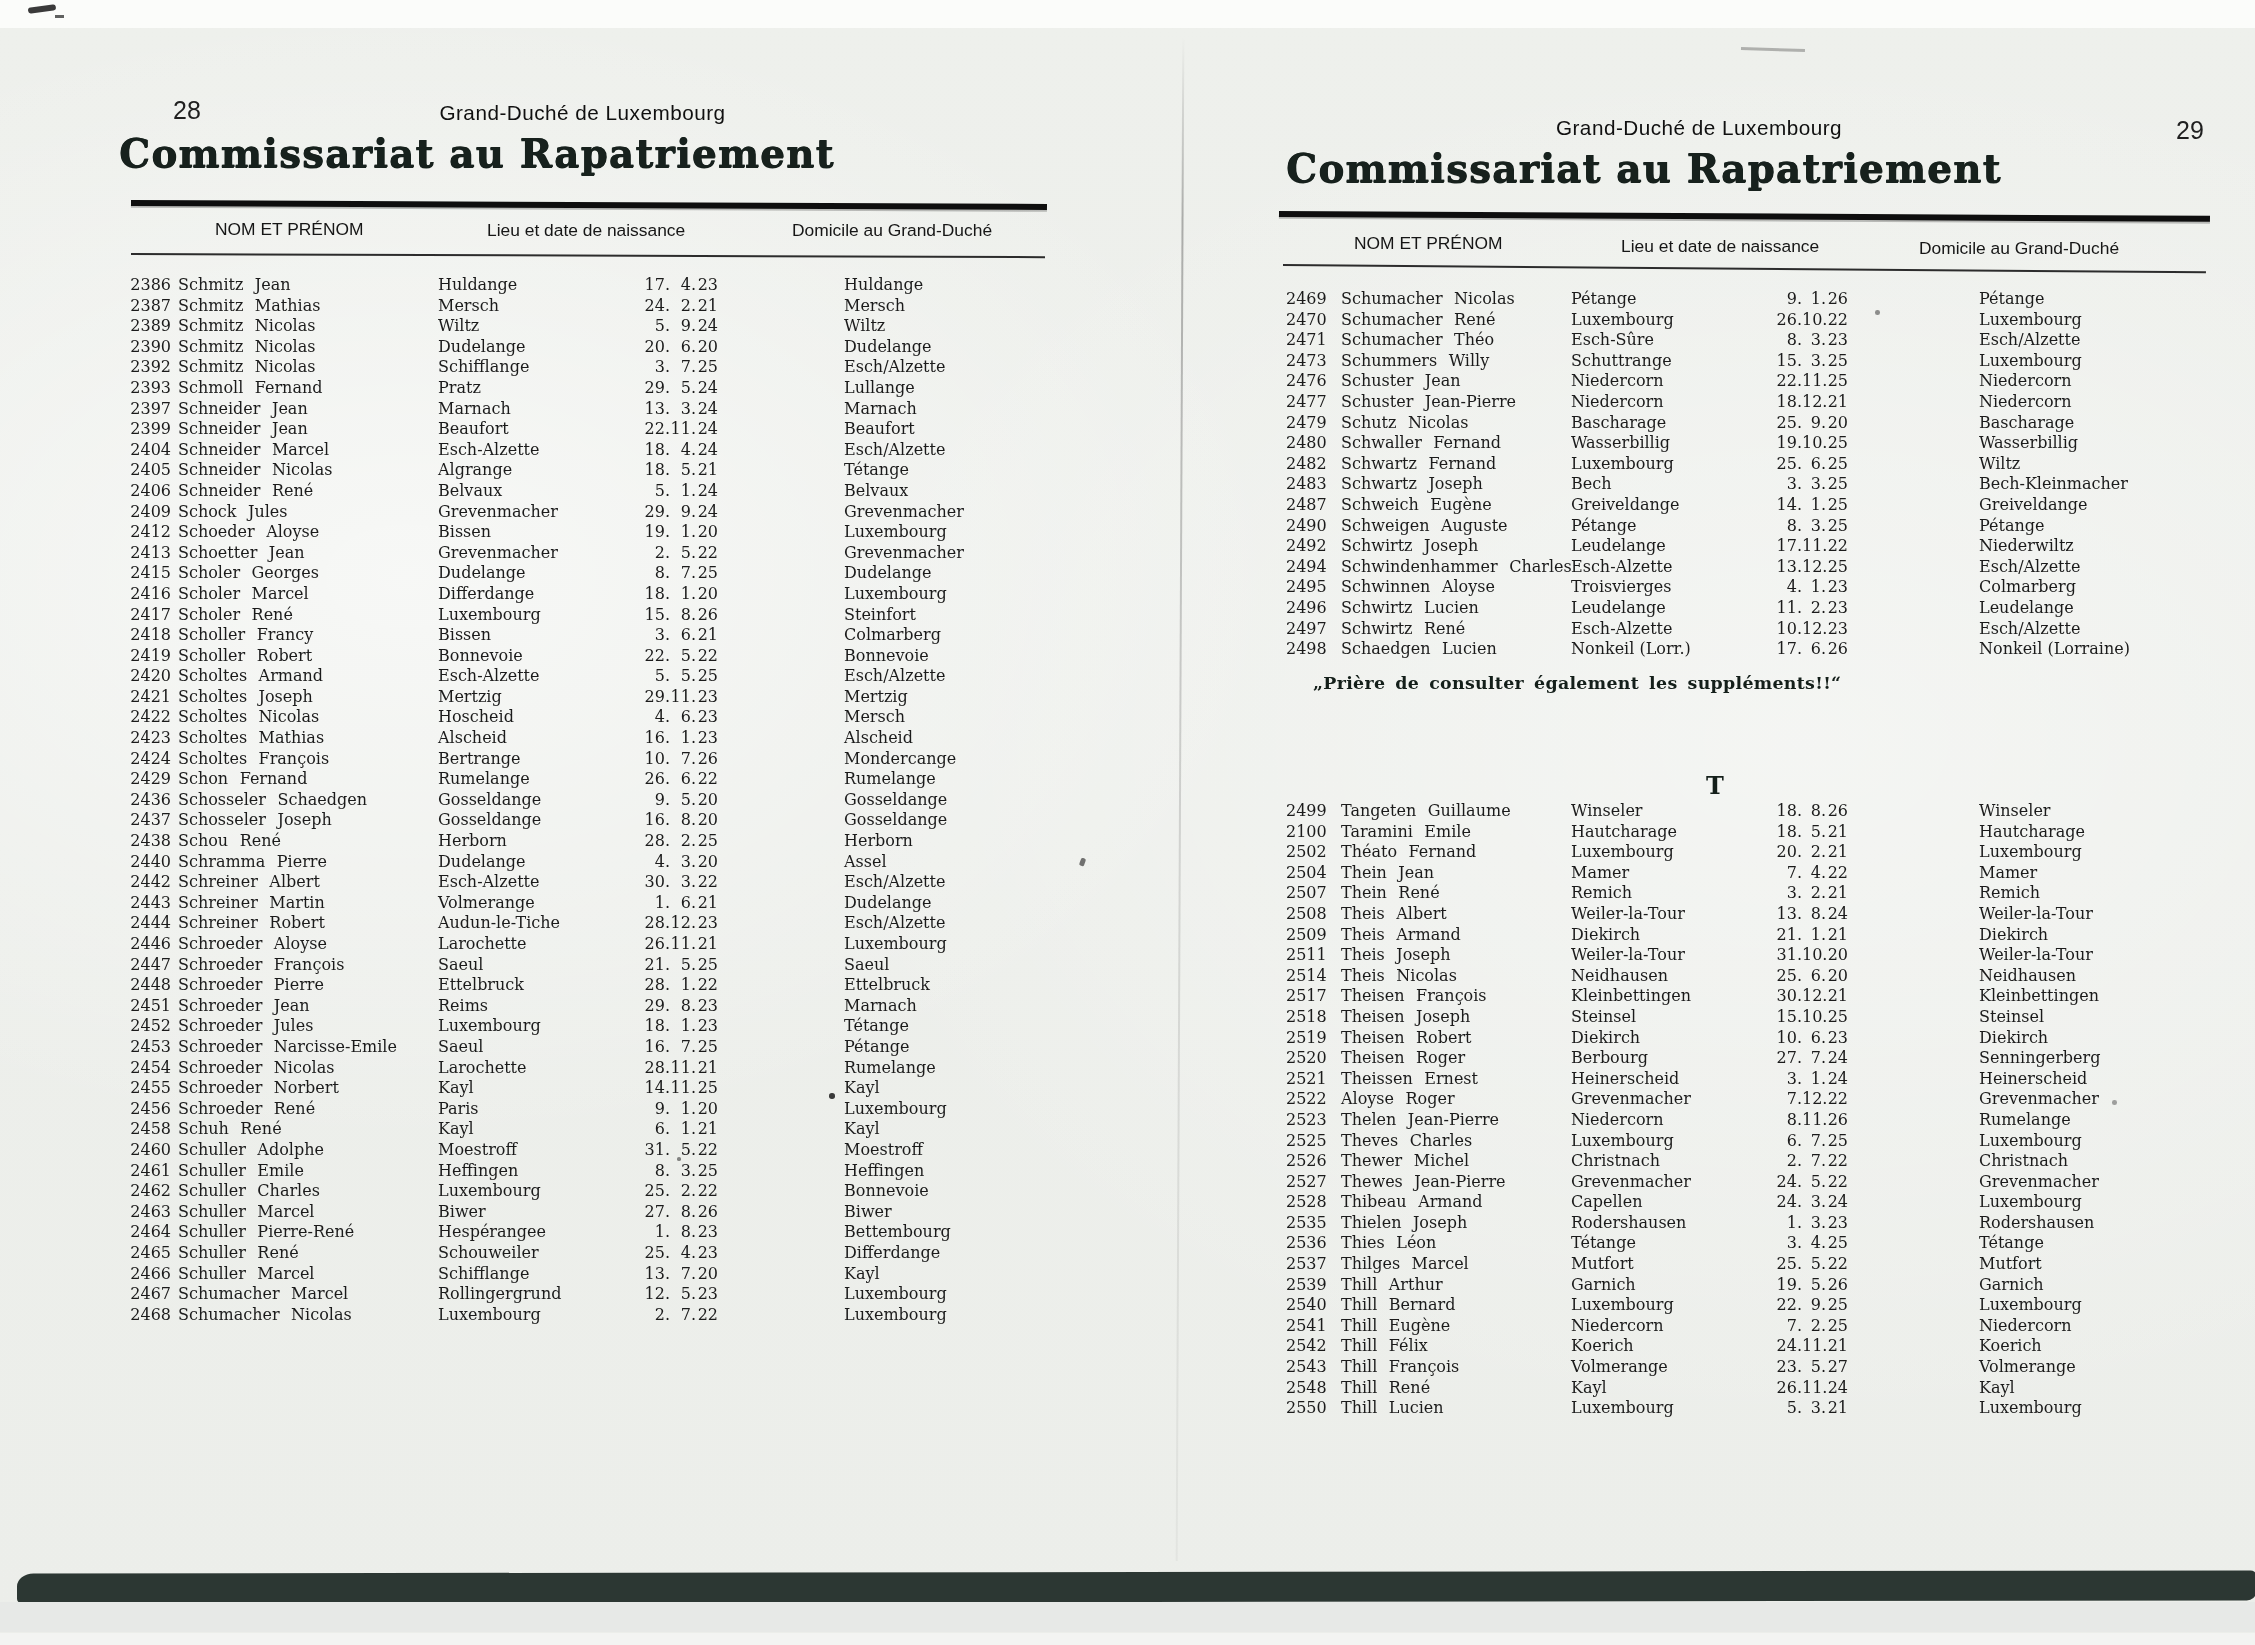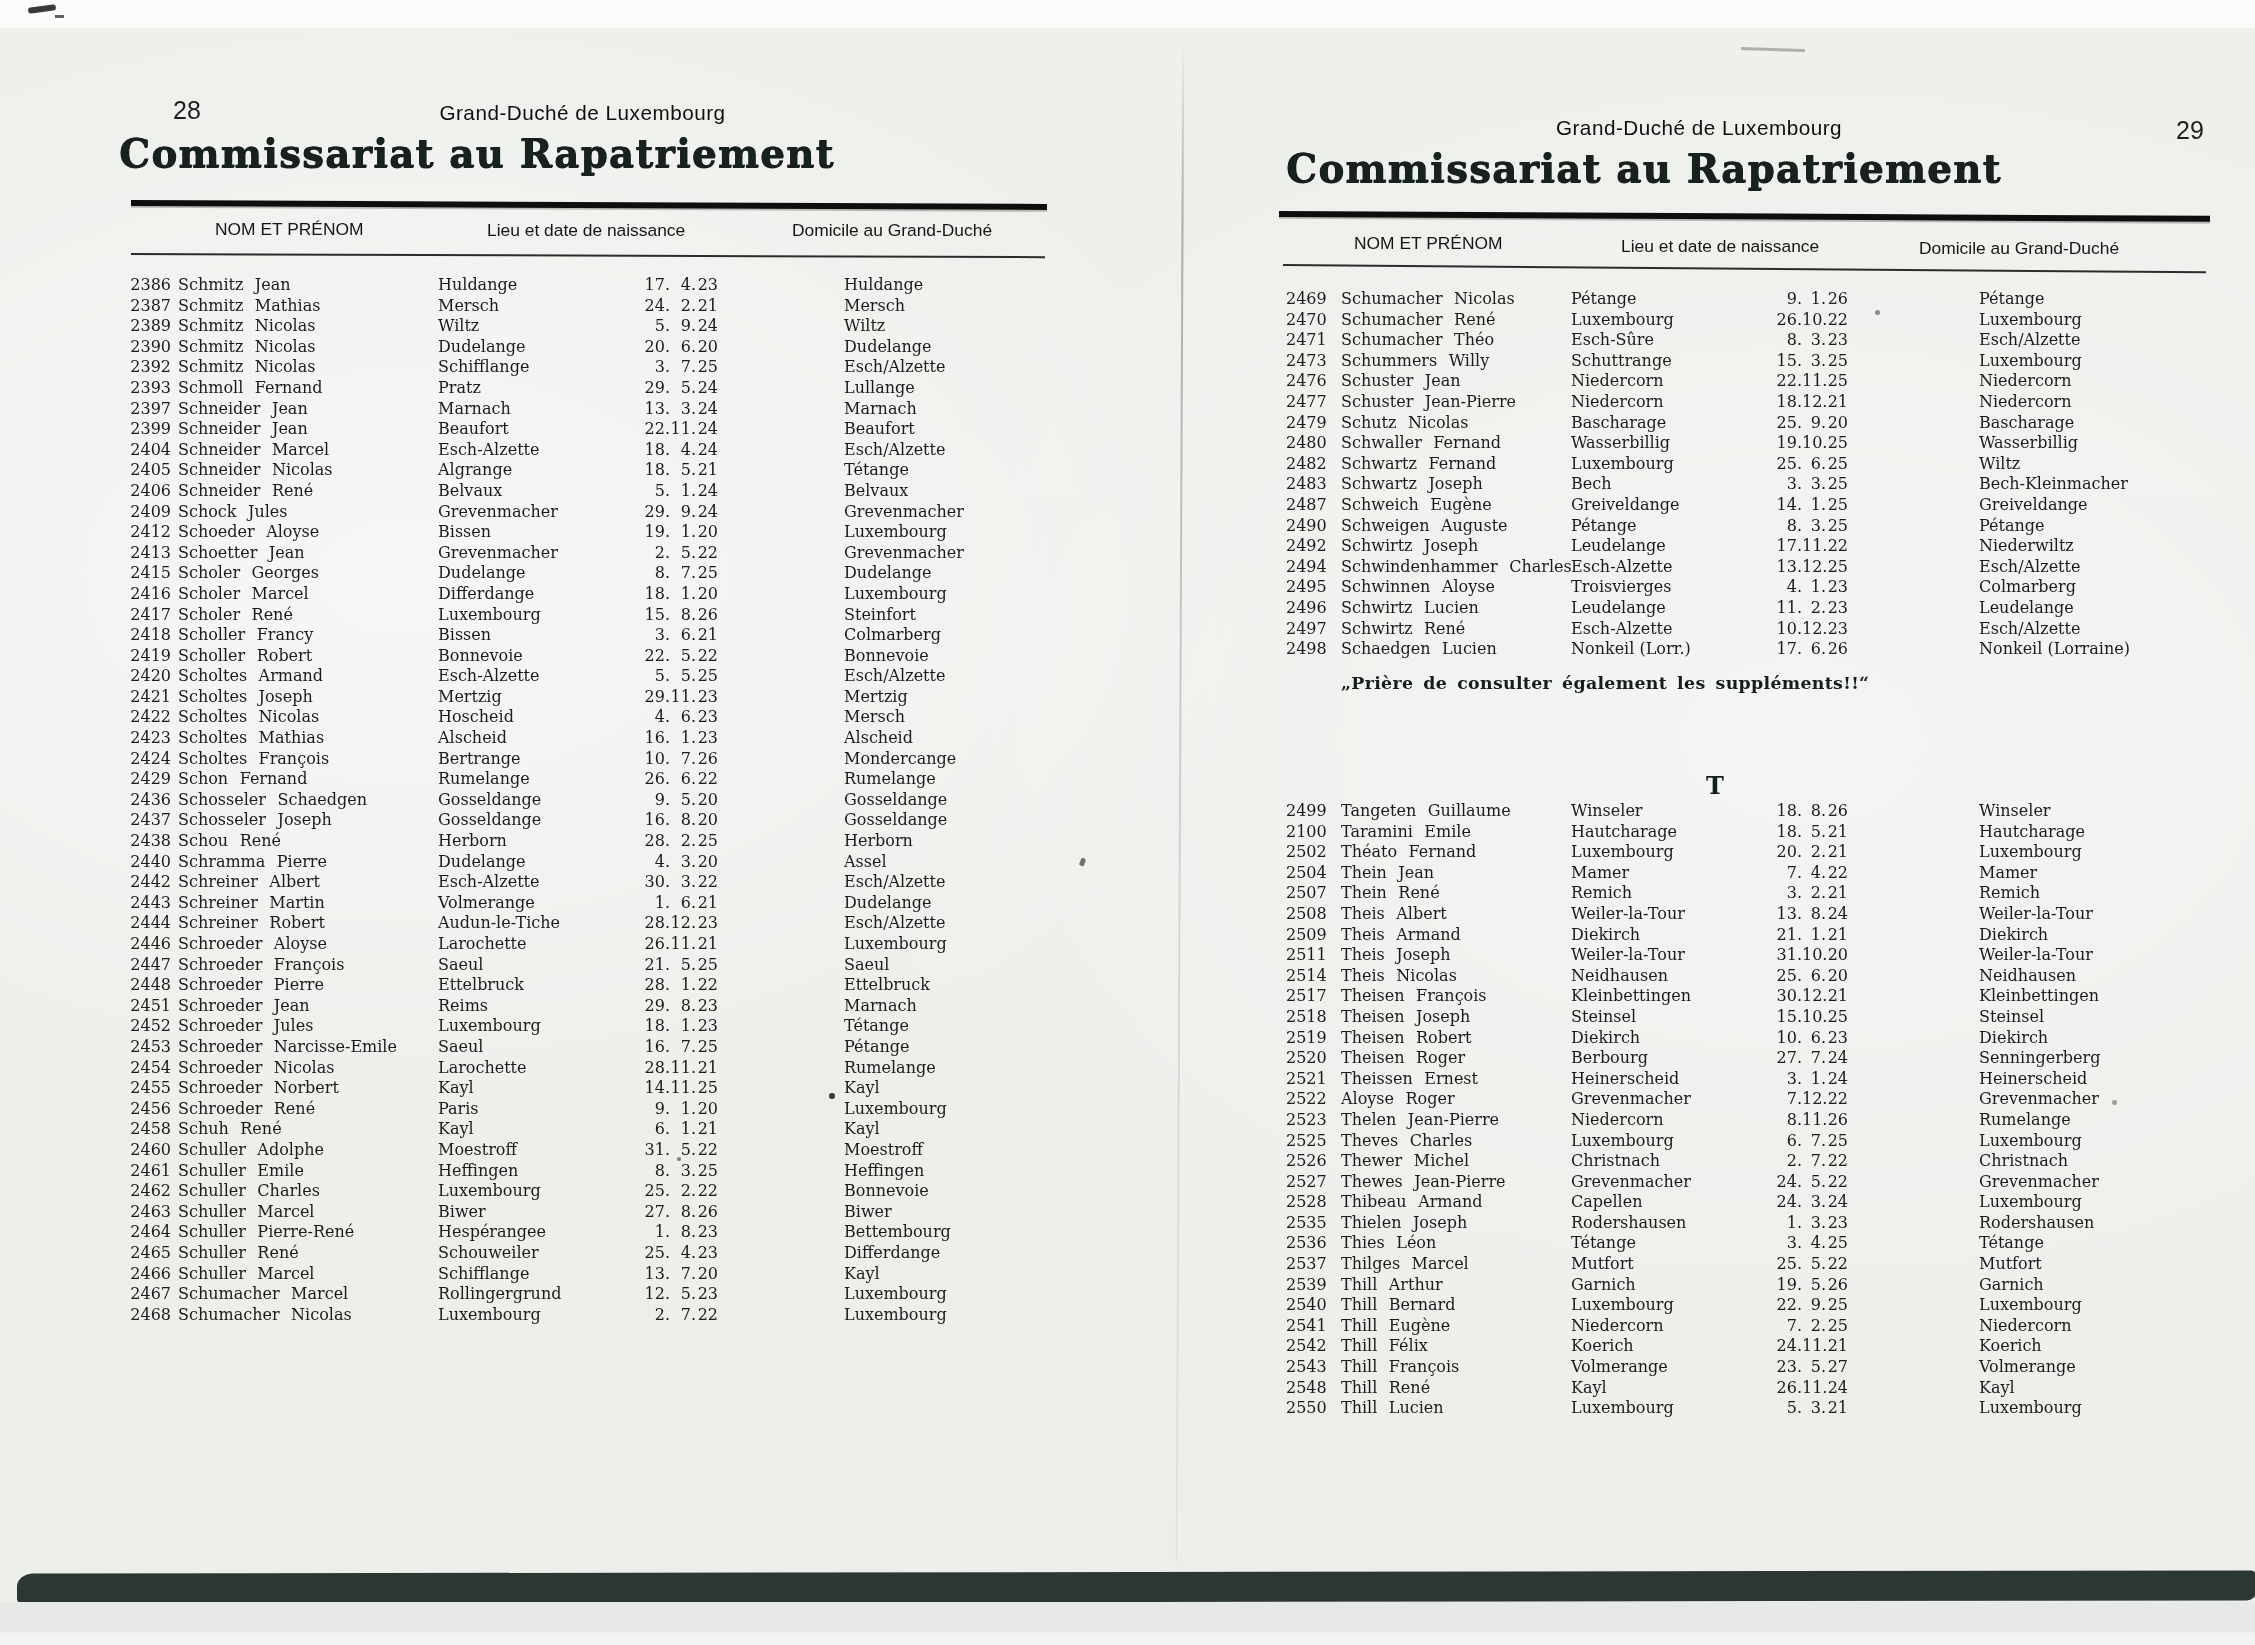--- a/index.html
+++ b/index.html
@@ -707,21 +707,21 @@
     <span class="c no">2498</span>
     <span class="c name">Schaedgen Lucien</span>
     <span class="c place">Nonkeil (Lorr.)</span>
     <span class="c dd">17.</span>
     <span class="c mm">6.</span>
     <span class="c yy">26</span>
     <span class="c dom">Nonkeil (Lorraine)</span>
   </div>
     </div>
 
-  <div class="abs note" style="left:1313px; top:673px;margin-left:28px;">„Prière de consulter également les suppléments!!“</div>
+  <div class="abs note" style="left:1313px; top:673px;">„Prière de consulter également les suppléments!!“</div>
 
   <div class="abs section-letter" style="left:1706px; top:771px;">T</div>
 
   <div class="abs rows pg-right" style="left:1286px; top:801px;">
       <div class="row">
     <span class="c no">2499</span>
     <span class="c name">Tangeten Guillaume</span>
     <span class="c place">Winseler</span>
     <span class="c dd">18.</span>
     <span class="c mm">8.</span>

